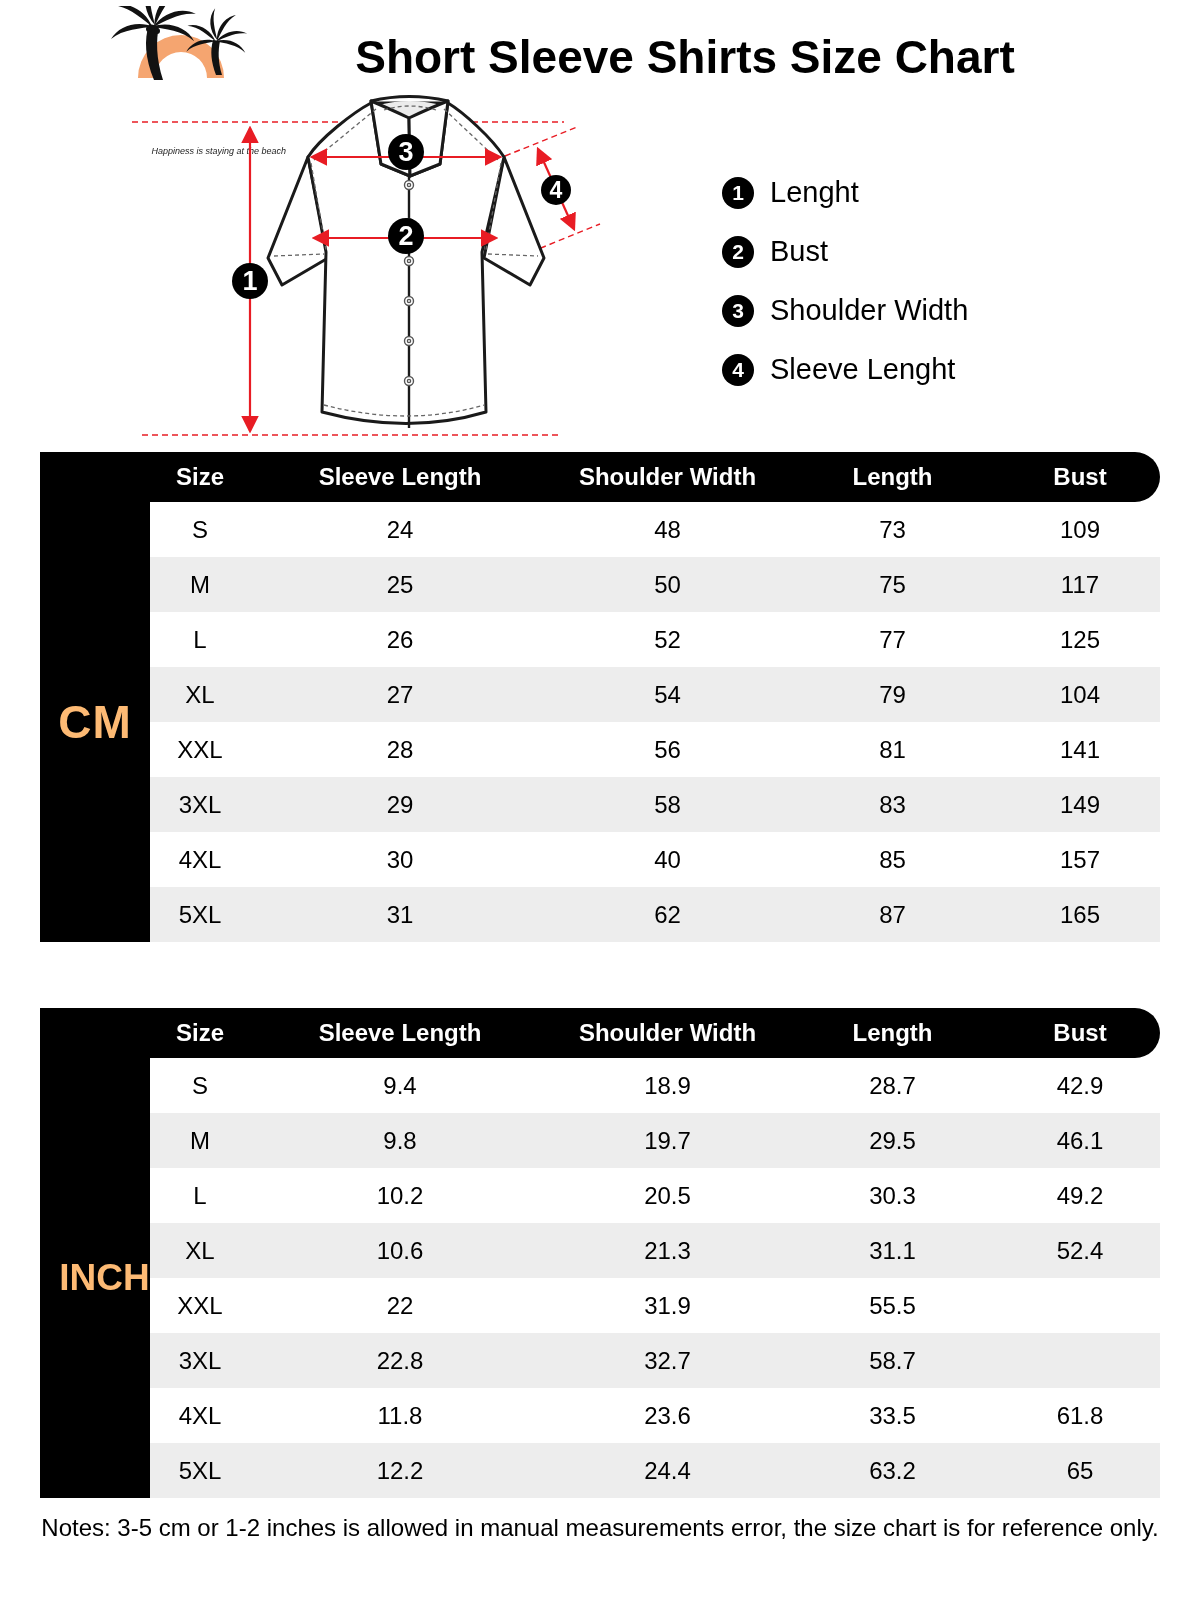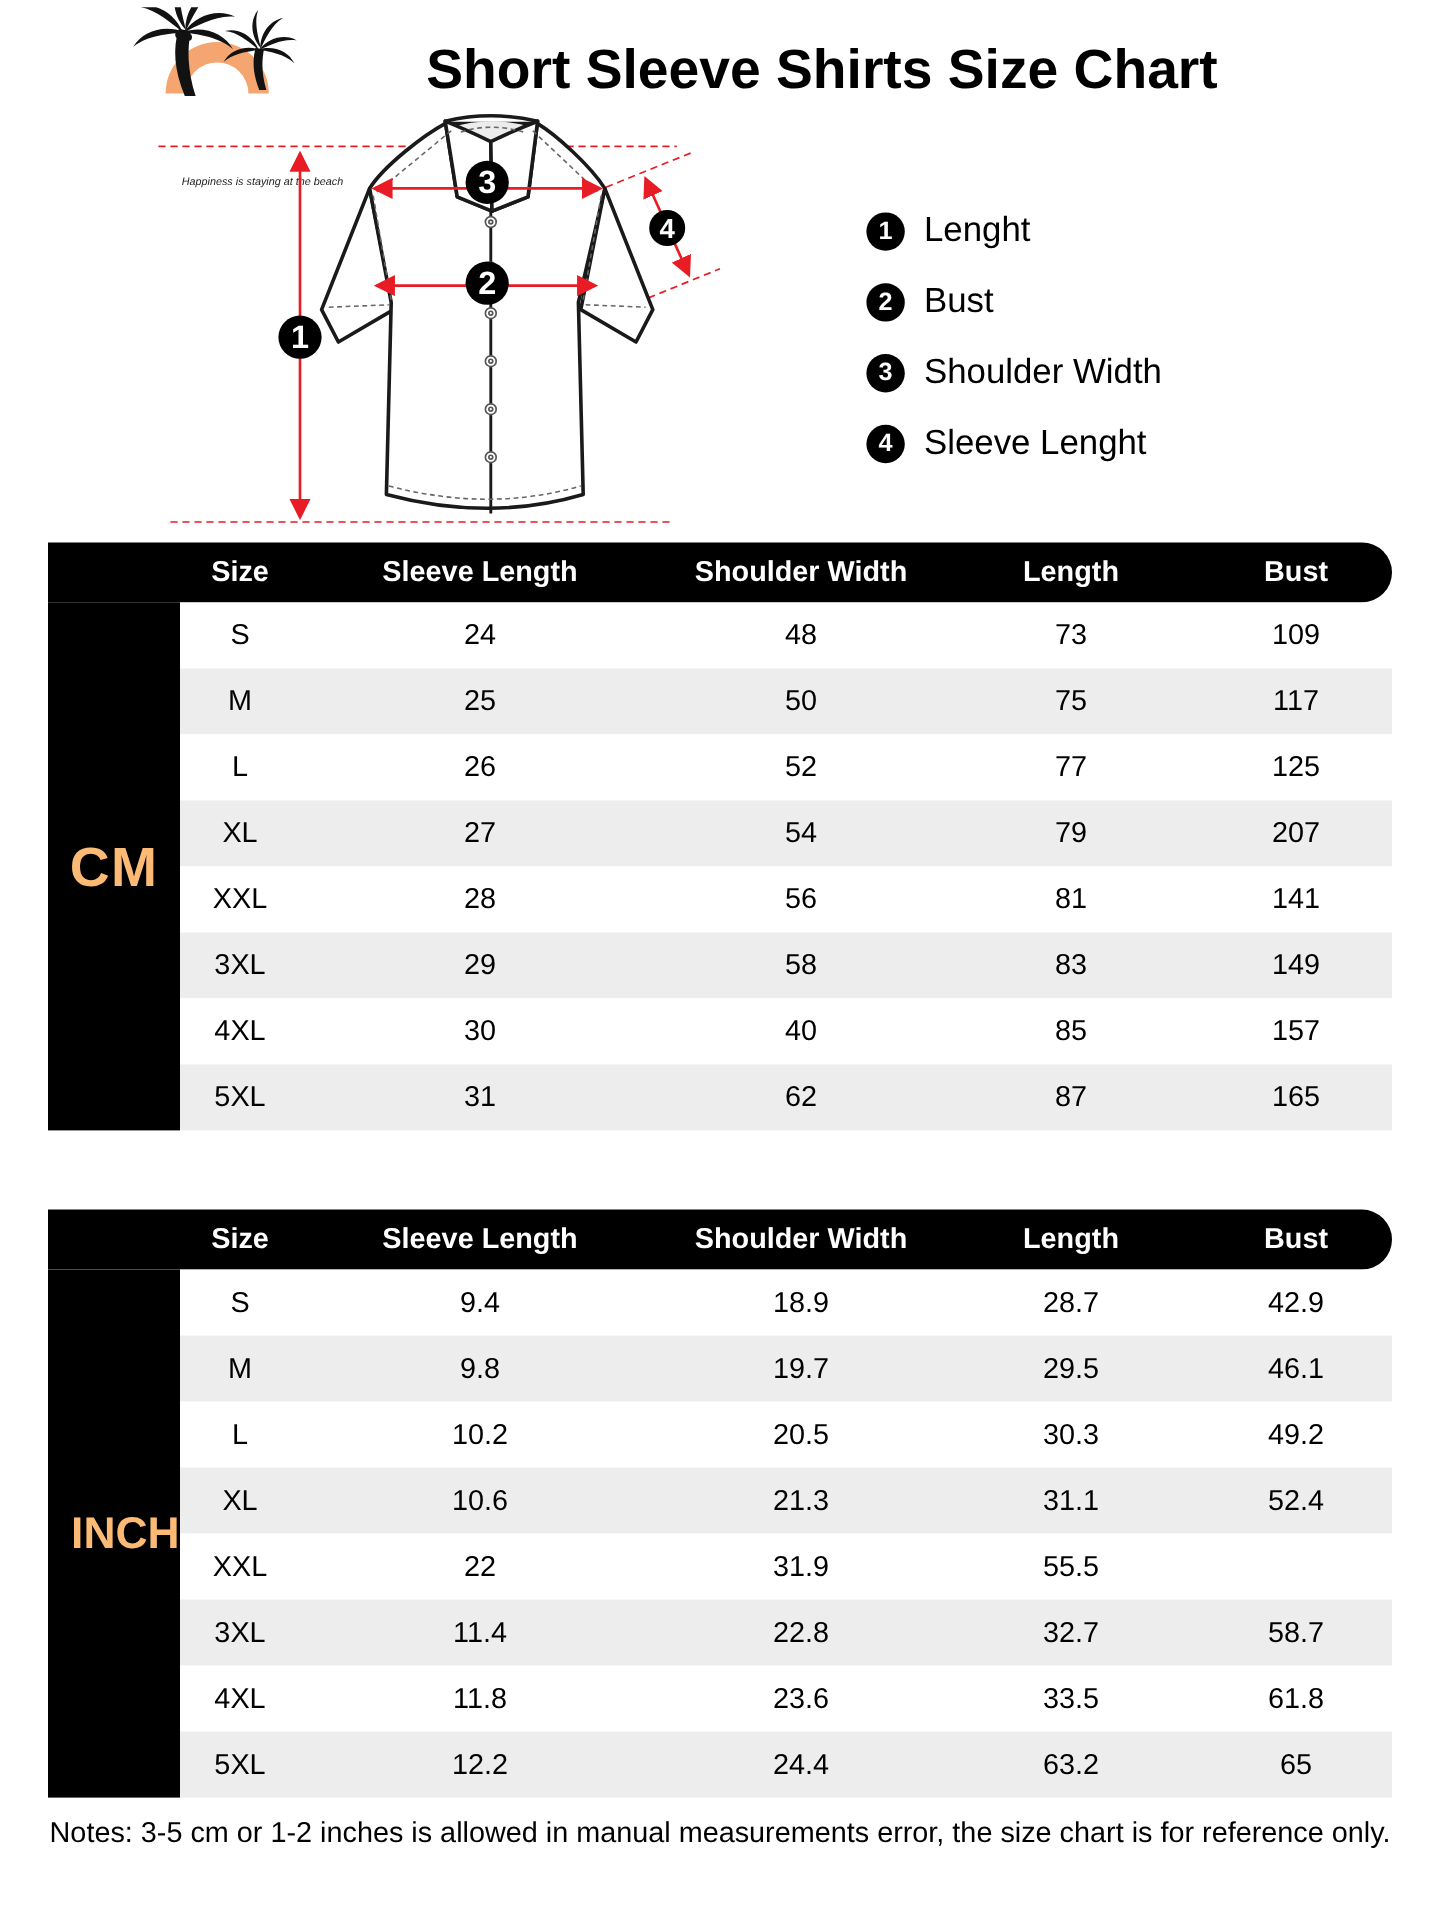--- a/index.html
+++ b/index.html
@@ -236,21 +236,21 @@
             <span>26</span>
             <span>52</span>
             <span>77</span>
             <span>125</span>
           </div>
           <div class="trow alt">
             <span>XL</span>
             <span>27</span>
             <span>54</span>
             <span>79</span>
-            <span>207</span>
+            <span>104</span>
           </div>
           <div class="trow">
             <span>XXL</span>
             <span>28</span>
             <span>56</span>
             <span>81</span>
             <span>141</span>
           </div>
           <div class="trow alt">
             <span>3XL</span>
@@ -319,21 +319,20 @@
             <span>52.4</span>
           </div>
           <div class="trow">
             <span>XXL</span>
             <span>22</span>
             <span>31.9</span>
             <span>55.5</span>
           </div>
           <div class="trow alt">
             <span>3XL</span>
-            <span>11.4</span>
             <span>22.8</span>
             <span>32.7</span>
             <span>58.7</span>
           </div>
           <div class="trow">
             <span>4XL</span>
             <span>11.8</span>
             <span>23.6</span>
             <span>33.5</span>
             <span>61.8</span>

